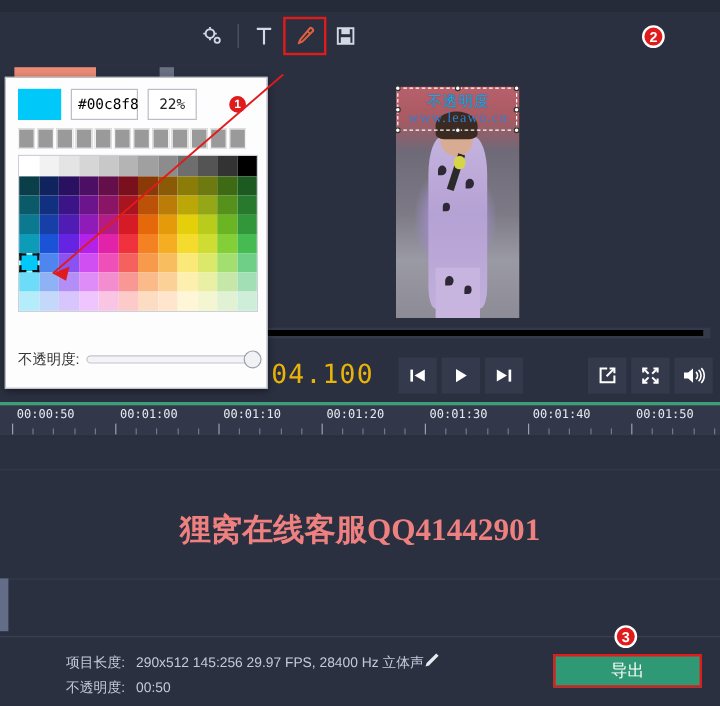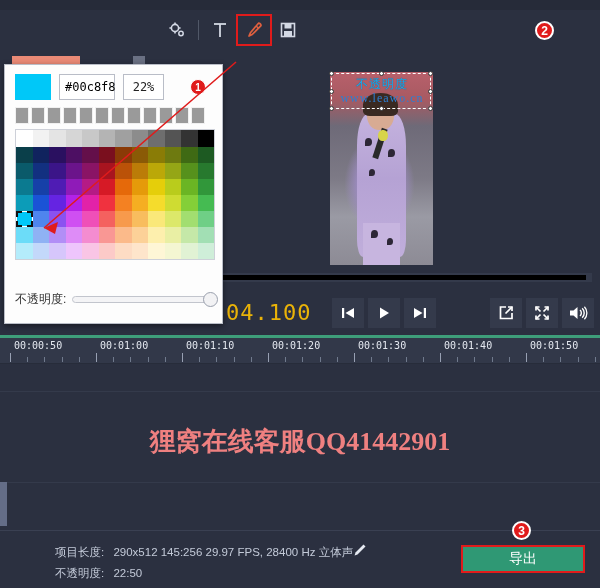--- a/index.html
+++ b/index.html
@@ -467,21 +467,21 @@
       <span>项目长度:</span>
       <span style="margin-left:6px">290x512 145:256 29.97 FPS, 28400 Hz 立体声</span>
     </div>
     <div class="pencil">
       <svg width="14" height="14" viewBox="0 0 14 14">
         <path d="M10.5 1.5 L12.5 3.5 L4.5 11.5 L1.6 12.4 L2.5 9.5 Z" fill="#e6eaf2"></path>
       </svg>
     </div>
     <div class="proj-line" id="projlen">
       <span>不透明度:</span>
-      <span style="margin-left:6px">22:50</span>
+      <span style="margin-left:6px">00:50</span>
     </div>
   </div>
   <div class="export-btn">导出</div>
   <div class="badge" id="badge3">3</div>
 
   <div class="coral-bar"></div>
   <div class="grey-sq"></div>
 
   <div class="picker">
     <div class="pk-row1">

